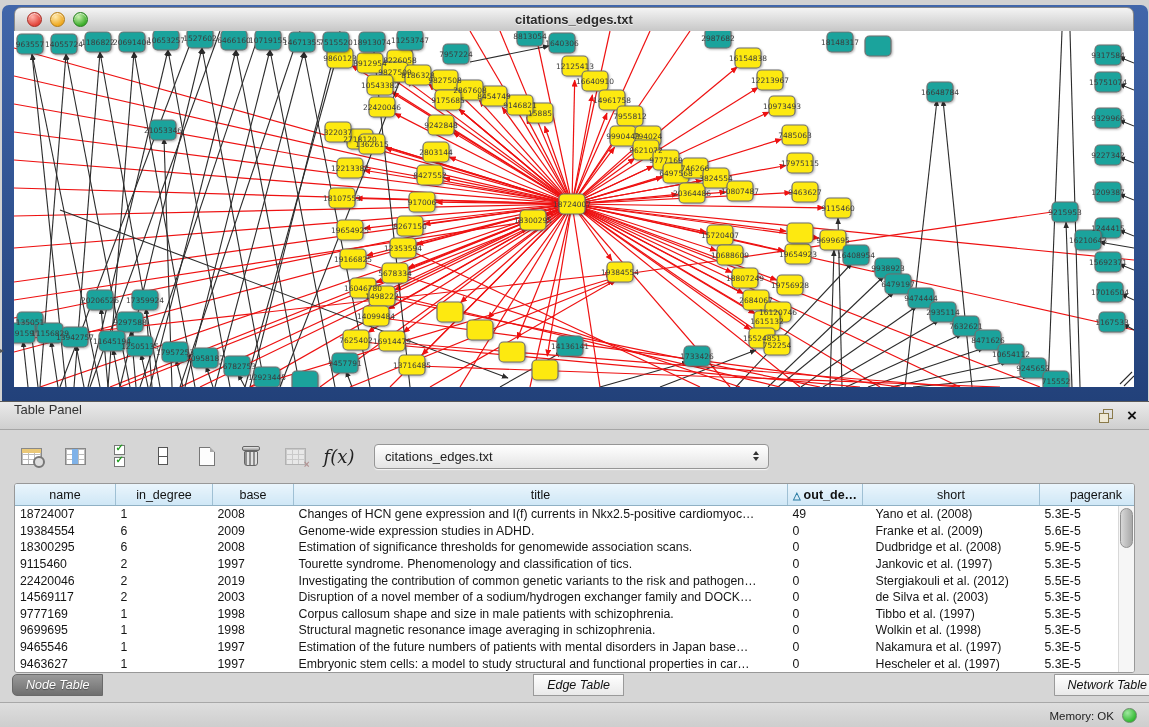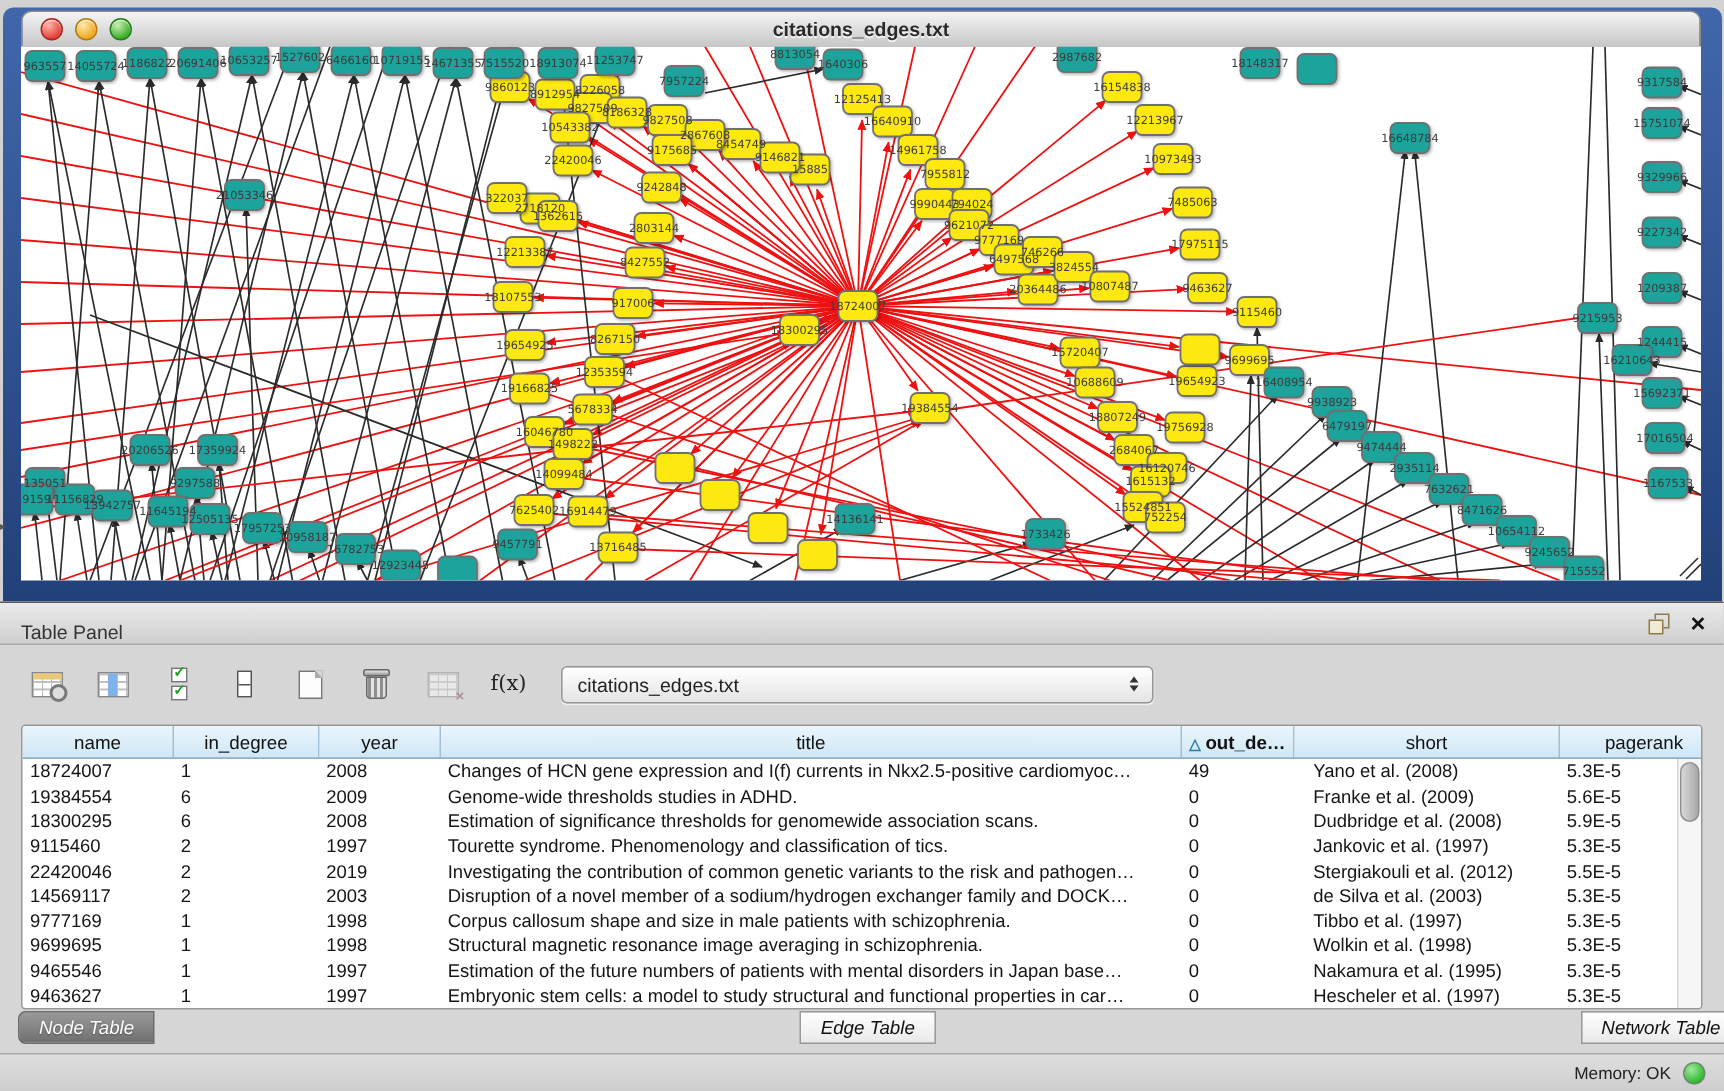--- a/index.html
+++ b/index.html
@@ -18,21 +18,21 @@
   .light.green{background:radial-gradient(circle at 35% 30%,#c9f0b0,#3dae2b 70%);border:1px solid #237e1a;}
   .win-title{position:absolute;left:0;right:0;text-align:center;font-size:13px;font-weight:600;
     color:#2a2a2a;text-shadow:0 1px 0 #f2f2f2;}
   .canvas{position:absolute;left:14px;top:31px;width:1120px;height:356px;background:#ffffff;overflow:hidden;}
   .canvas svg{display:block;}
   .node-shape{filter:drop-shadow(1px 1.5px 1px rgba(0,0,0,.30));}
   .collapse-arrow{position:absolute;left:0px;top:346px;font-size:8px;color:#555;}
   
   .table-panel{position:absolute;left:0;top:401px;width:1149px;height:301px;background:#d6d6d6;}
   .tp-header{position:relative;height:27px;border-top:1px solid #5a5a5a;border-bottom:1px solid #a6a6a6;
-    background:linear-gradient(#eaeaea,#cfcfcf);display:flex;align-items:flex-end;}
+    background:linear-gradient(#eaeaea,#cfcfcf);display:flex;align-items:flex-start;}
   .tp-title{margin-left:14px;font-size:13px;color:#333;}
   .tp-header-icons{position:absolute;right:12px;top:0;height:100%;display:flex;align-items:center;gap:14px;}
   .float-ic{position:relative;width:14px;height:14px;}
   .float-ic .back{position:absolute;right:0;top:0;width:8px;height:8px;border:1px solid #8a7a4a;}
   .float-ic .front{position:absolute;left:0;bottom:0;width:8px;height:8px;border:1px solid #8a7a4a;background:#efe9d6;}
   .close-x{font-size:17px;font-weight:bold;color:#111;line-height:14px;}
   
   .toolbar{height:52px;display:flex;align-items:center;padding-left:18px;gap:18px;}
   .tbtn{display:flex;align-items:center;justify-content:center;width:26px;height:26px;}
   .grid-ic{position:relative;width:19px;height:15px;border:1px solid #888;background-color:#fff;
@@ -49,21 +49,21 @@
   .check-ic .row span{position:absolute;left:1px;top:-4px;color:#1e9e1e;font-size:10px;font-weight:bold;}
   .domino{width:8px;height:16px;border:1px solid #555;background:#fff;}
   .domino div{height:50%;border-bottom:1px solid #555;}
   .doc-ic{position:relative;width:14px;height:17px;background:#fdfdfd;border:1px solid #777;}
   .doc-ic:after{content:"";position:absolute;right:-1px;top:-1px;border-style:solid;border-width:0 5px 5px 0;
     border-color:#d6d6d6 #d6d6d6 #aaa #aaa;}
   .trash-ic{display:flex;flex-direction:column;align-items:center;}
   .trash-ic .lid{width:16px;height:3px;background:linear-gradient(#e8e8e8,#9a9a9a);border:1px solid #666;border-radius:2px;}
   .trash-ic .body{width:12px;height:13px;border:1px solid #666;border-radius:1px 1px 3px 3px;
     background:repeating-linear-gradient(90deg,#8f8f8f 0 2px,#e2e2e2 2px 4px);}
-  .fx-ic{font-family:"DejaVu Serif",serif;font-size:14px;color:#222;white-space:nowrap;}
+  .fx-ic{font-family:"DejaVu Serif",serif;font-style:italic;font-size:18px;color:#222;white-space:nowrap;}
   .combo{margin-left:4px;width:393px;height:23px;border:1px solid #969696;border-radius:4px;
     background:linear-gradient(#ffffff,#e4e4e4);display:flex;align-items:center;position:relative;
     box-shadow:0 1px 1px rgba(255,255,255,.8);}
   .combo .val{margin-left:10px;font-size:13px;color:#222;}
   .combo .arrows{position:absolute;right:9px;display:flex;flex-direction:column;gap:2px;}
   .tri-up{width:0;height:0;border-left:3.5px solid transparent;border-right:3.5px solid transparent;border-bottom:4px solid #333;}
   .tri-dn{width:0;height:0;border-left:3.5px solid transparent;border-right:3.5px solid transparent;border-top:4px solid #333;}
   
   .scrollpane{position:absolute;left:14px;top:82px;width:1119px;height:188px;background:#fff;
     border:1px solid #989898;border-radius:3px;overflow:hidden;}
@@ -633,42 +633,42 @@
           </span>
       </div>
     </div>
 
     <div class="scrollpane">
       <table class="node-table">
         <thead>
             <tr>
               <th style="width: 96px;">name</th>
               <th style="width: 92px;">in_degree</th>
-              <th style="width: 76px;">year</th>
+              <th style="width: 76px;">base</th>
               <th style="width: 489px;">title</th>
               <th style="width: 70px; font-weight: bold;"><span class="sort-tri">△</span>out_de…</th>
               <th style="width: 172px;">short</th>
               <th style="width: 108px;">pagerank</th>
             </tr>
           </thead>
         <tbody>
             <tr>
               <td>18724007</td>
               <td>1</td>
               <td>2008</td>
               <td>Changes of HCN gene expression and I(f) currents in Nkx2.5-positive cardiomyoc…</td>
               <td>49</td>
               <td class="c-short">Yano et al. (2008)</td>
               <td>5.3E-5</td>
             </tr>
             <tr>
               <td>19384554</td>
               <td>6</td>
               <td>2009</td>
-              <td>Genome-wide thresholds studies in ADHD.</td>
+              <td>Genome-wide expression studies in ADHD.</td>
               <td>0</td>
               <td class="c-short">Franke et al. (2009)</td>
               <td>5.6E-5</td>
             </tr>
             <tr>
               <td>18300295</td>
               <td>6</td>
               <td>2008</td>
               <td>Estimation of significance thresholds for genomewide association scans.</td>
               <td>0</td>
@@ -719,21 +719,21 @@
               <td>0</td>
               <td class="c-short">Wolkin et al. (1998)</td>
               <td>5.3E-5</td>
             </tr>
             <tr>
               <td>9465546</td>
               <td>1</td>
               <td>1997</td>
               <td>Estimation of the future numbers of patients with mental disorders in Japan base…</td>
               <td>0</td>
-              <td class="c-short">Nakamura et al. (1995)</td>
+              <td class="c-short">Nakamura et al. (1997)</td>
               <td>5.3E-5</td>
             </tr>
             <tr>
               <td>9463627</td>
               <td>1</td>
               <td>1997</td>
               <td>Embryonic stem cells: a model to study structural and functional properties in car…</td>
               <td>0</td>
               <td class="c-short">Hescheler et al. (1997)</td>
               <td>5.3E-5</td>

